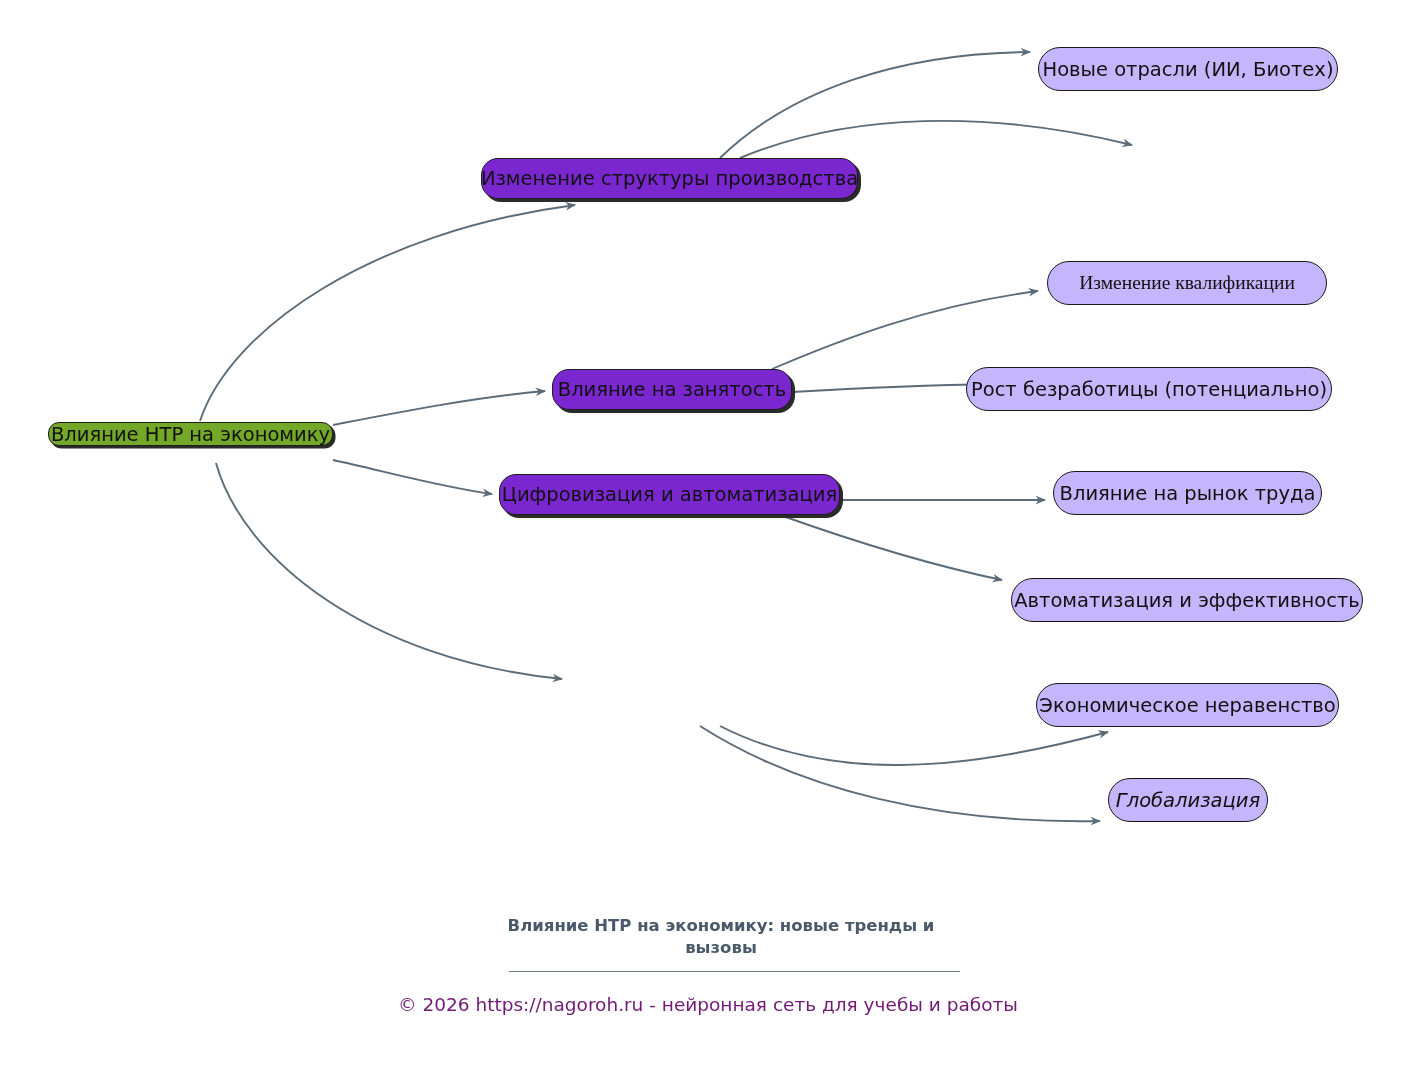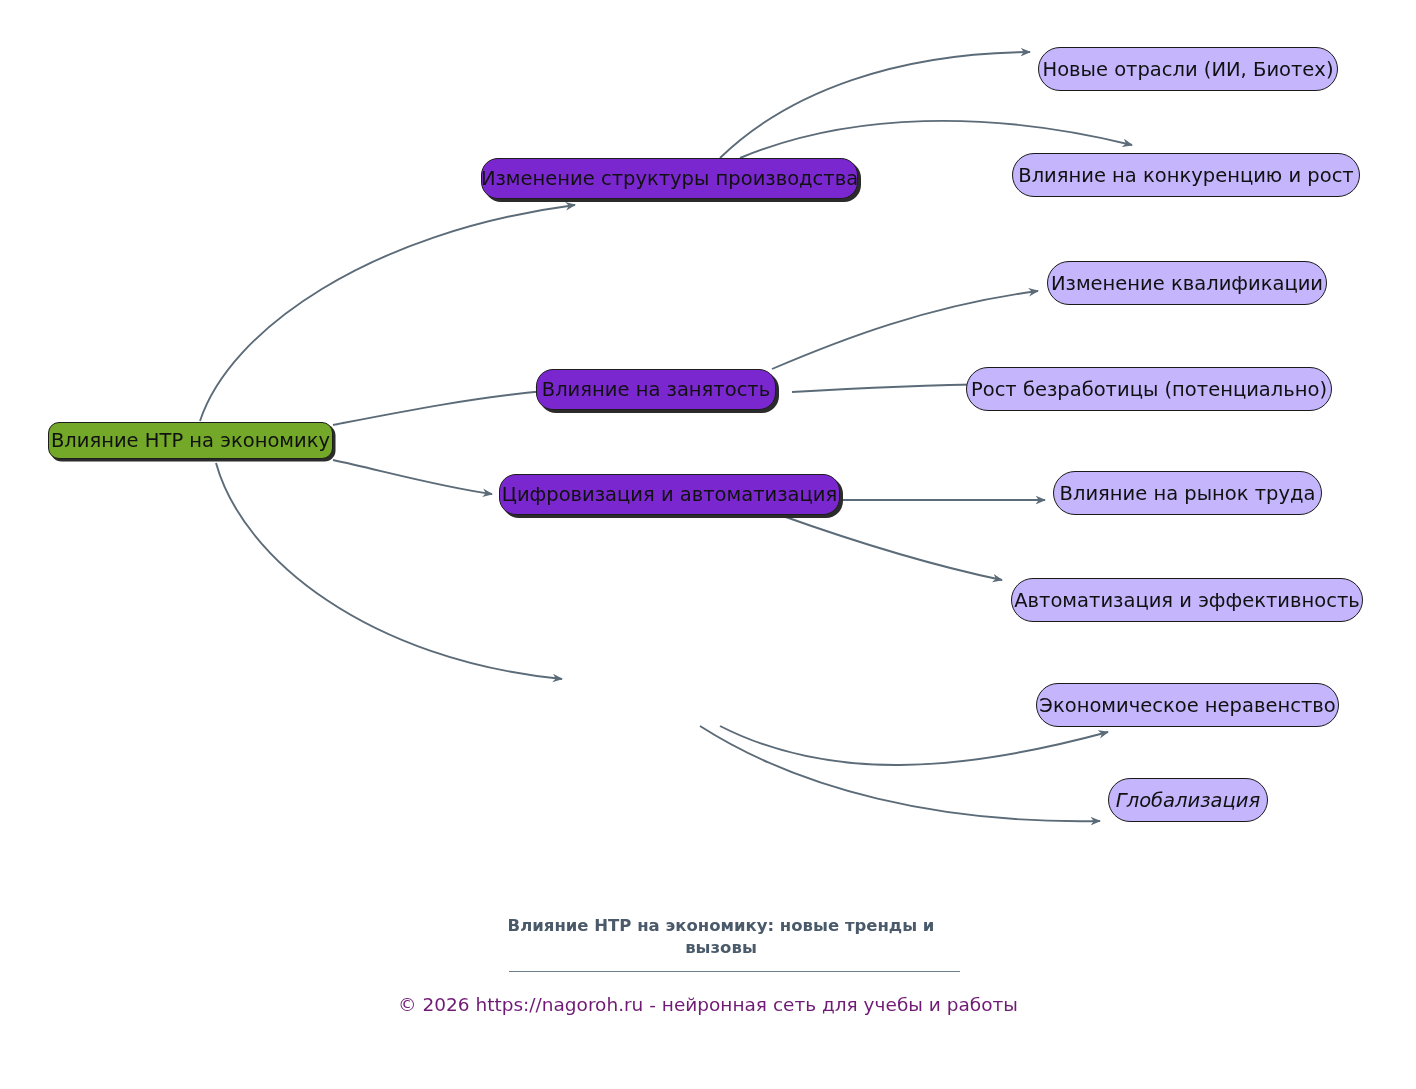--- a/index.html
+++ b/index.html
@@ -112,38 +112,35 @@
       <path d="M 792 392 C 860 388 930 385 997 384"></path>
 
       <path d="M 840 500 C 900 500 970 500 1045 500"></path>
       <path d="M 780 515 C 850 540 930 565 1002 580"></path>
 
       <path d="M 720 726 C 830 782 960 772 1108 732"></path>
       <path d="M 700 726 C 800 790 940 824 1100 821"></path>
     </g>
   </svg>
 
-  <div class="node node-root" style="left:48px; top:422px; width:285px; height:37px;">
+  <div class="node node-root" style="left:48px; top:422px; width:285px; height:24px;">
     <span>Влияние НТР на экономику</span>
   </div>
 
   <div class="node node-branch" style="left:481px; top:158px; width:377px; height:41px;">
     <span>Изменение структуры производства</span>
   </div>
   <div class="node node-leaf" style="left:1038px; top:47px; width:300px; height:44px;">
     <span>Новые отрасли (ИИ, Биотех)</span>
   </div>
-  <div class="node node-leaf" style="left:1012px; top:153px; width:348px; height:44px;">
-    <span>Влияние на конкуренцию и рост</span>
-  </div>
 
-  <div class="node node-branch" style="left:536px; top:369px; width:240px; height:41px;">
+  <div class="node node-branch" style="left:552px; top:369px; width:240px; height:41px;">
     <span>Влияние на занятость</span>
   </div>
-  <div class="node node-leaf" style="left:1047px; top:261px; width:280px; height:44px;">
+  <div class="node node-leaf" style="left:1047px; top:261px; width:280px; height:44px;font-family:Liberation Serif, serif;">
     <span>Изменение квалификации</span>
   </div>
   <div class="node node-leaf" style="left:966px; top:367px; width:366px; height:44px;">
     <span>Рост безработицы (потенциально)</span>
   </div>
 
   <div class="node node-branch" style="left:499px; top:474px; width:341px; height:41px;">
     <span>Цифровизация и автоматизация</span>
   </div>
   <div class="node node-leaf" style="left:1053px; top:471px; width:269px; height:44px;text-align:center;">

